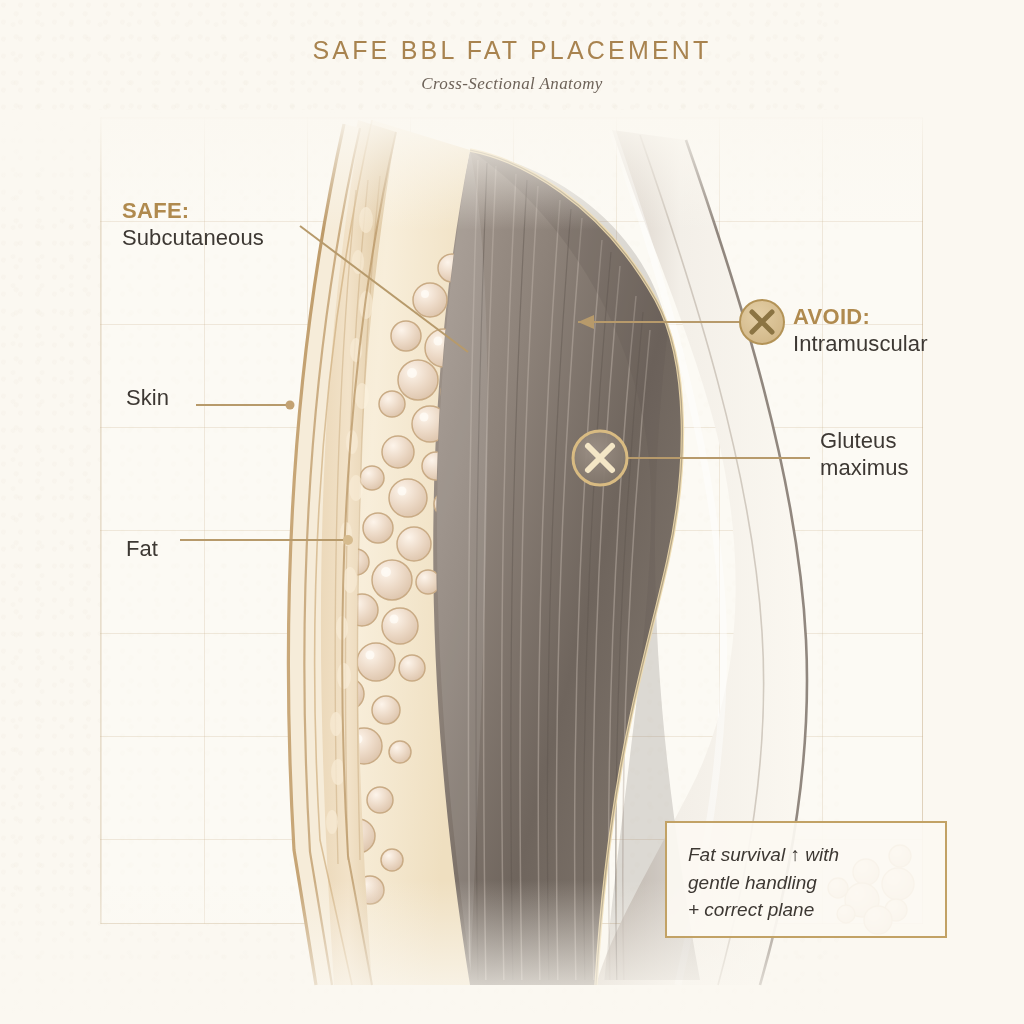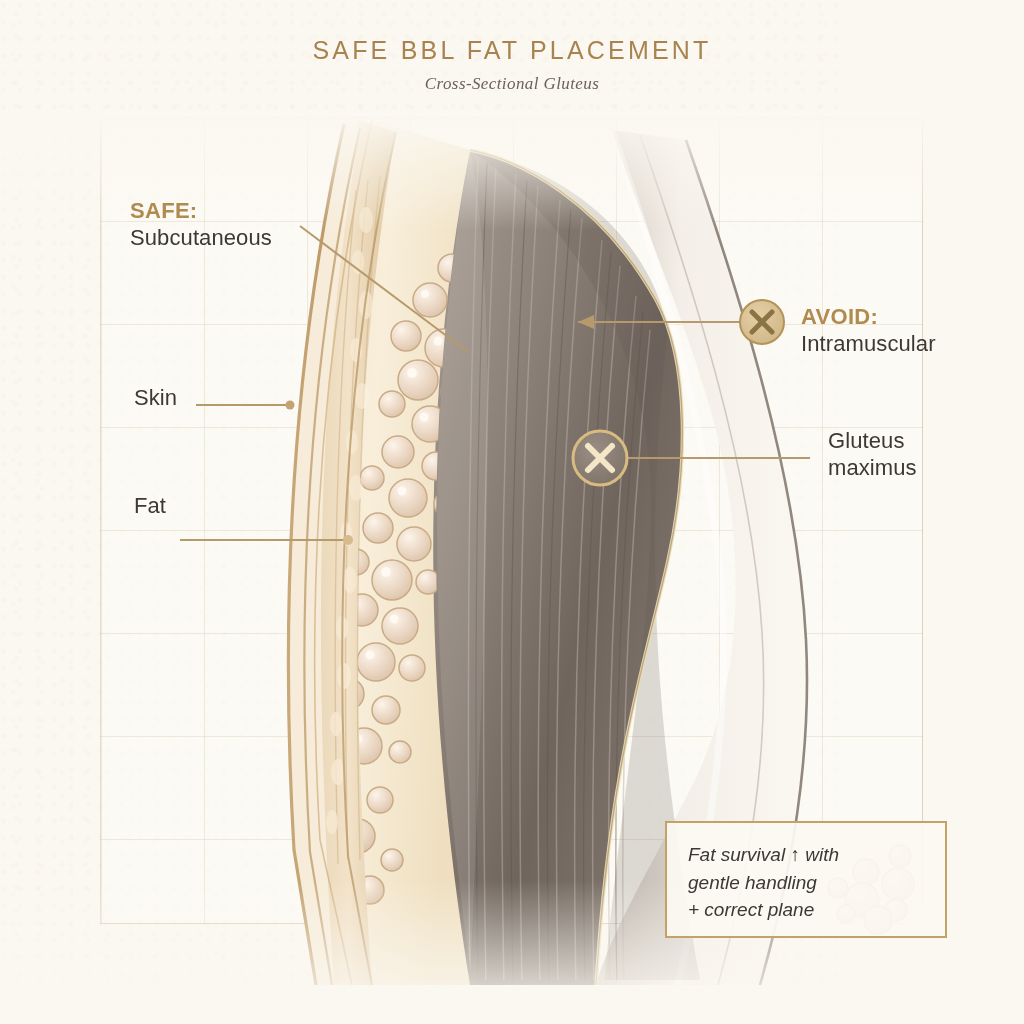--- a/index.html
+++ b/index.html
@@ -35,31 +35,31 @@
     position:absolute;left:100px;top:117px;width:821px;height:805px;
     border:1px solid rgba(199,176,140,.38);
     background:
       repeating-linear-gradient(to right, rgba(201,178,143,.26) 0 1px, transparent 1px 103px),
       repeating-linear-gradient(to bottom, rgba(201,178,143,.26) 0 1px, transparent 1px 103px),
       rgba(253,251,245,.55);
   }
   
   .anatomy{position:absolute;left:0;top:0;width:1024px;height:1024px;}
   
-  .label{position:absolute;line-height:1.22;margin-left:8px;}
+  .label{position:absolute;line-height:1.22;}
   .label .kicker{
     font-size:22px;font-weight:bold;color:#b08a4e;letter-spacing:.3px;display:block;
   }
   .label .body{
     font-size:22px;color:#3d3833;display:block;letter-spacing:.1px;
   }
   .label.small .body{font-size:22px;}
   #label-safe{left:122px;top:198px;}
   #label-skin{left:126px;top:385px;}
-  #label-fat{left:126px;top:493px;}
+  #label-fat{left:126px;top:536px;}
   #label-avoid{left:793px;top:304px;}
   #label-gluteus{left:820px;top:428px;}
   
   .callout{
     position:absolute;left:665px;top:821px;width:282px;height:117px;
     border:2px solid #c2a265;background:rgba(252,249,242,.93);
     box-sizing:border-box;
     font-style:italic;
   }
   .callout-text{
@@ -69,21 +69,21 @@
 </style>
 </head>
 <body>
 
 <div id="stage">
 
   <div class="paper-grain"></div>
 
   <div class="title-wrap">
     <div class="title">SAFE BBL FAT PLACEMENT</div>
-    <div class="subtitle">Cross-Sectional Gluteus</div>
+    <div class="subtitle">Cross-Sectional Anatomy</div>
   </div>
 
   <div class="grid-panel"></div>
 
   <svg class="anatomy" viewBox="0 0 1024 1024">
     <defs>
 
       <linearGradient id="gFat" x1="0" y1="0" x2="1" y2="0.4">
         <stop offset="0%" stop-color="#f3e6cd"></stop>
         <stop offset="45%" stop-color="#f8eeda"></stop>

